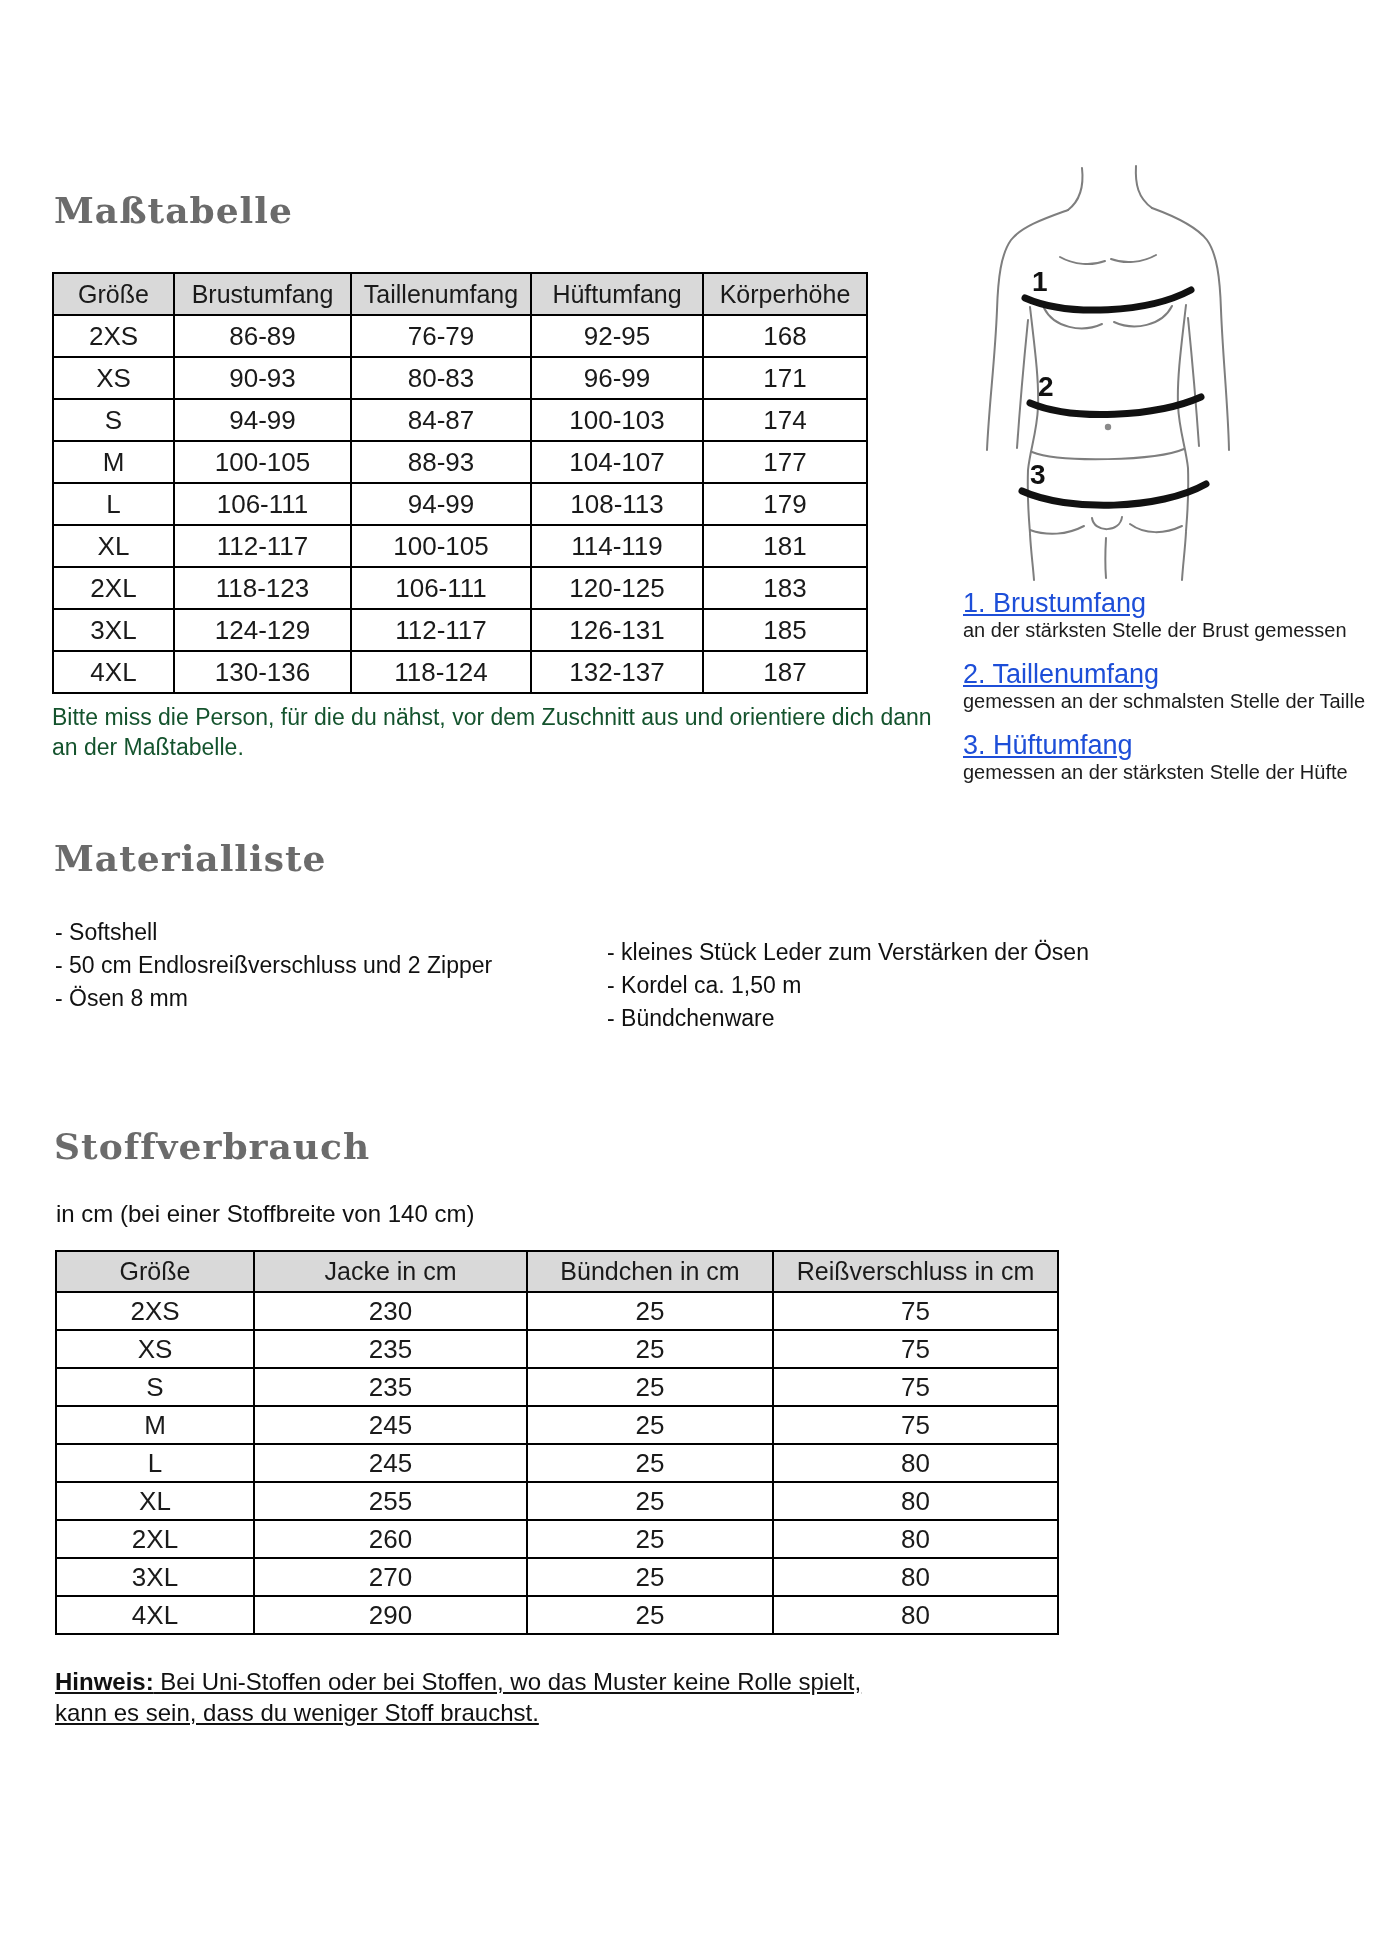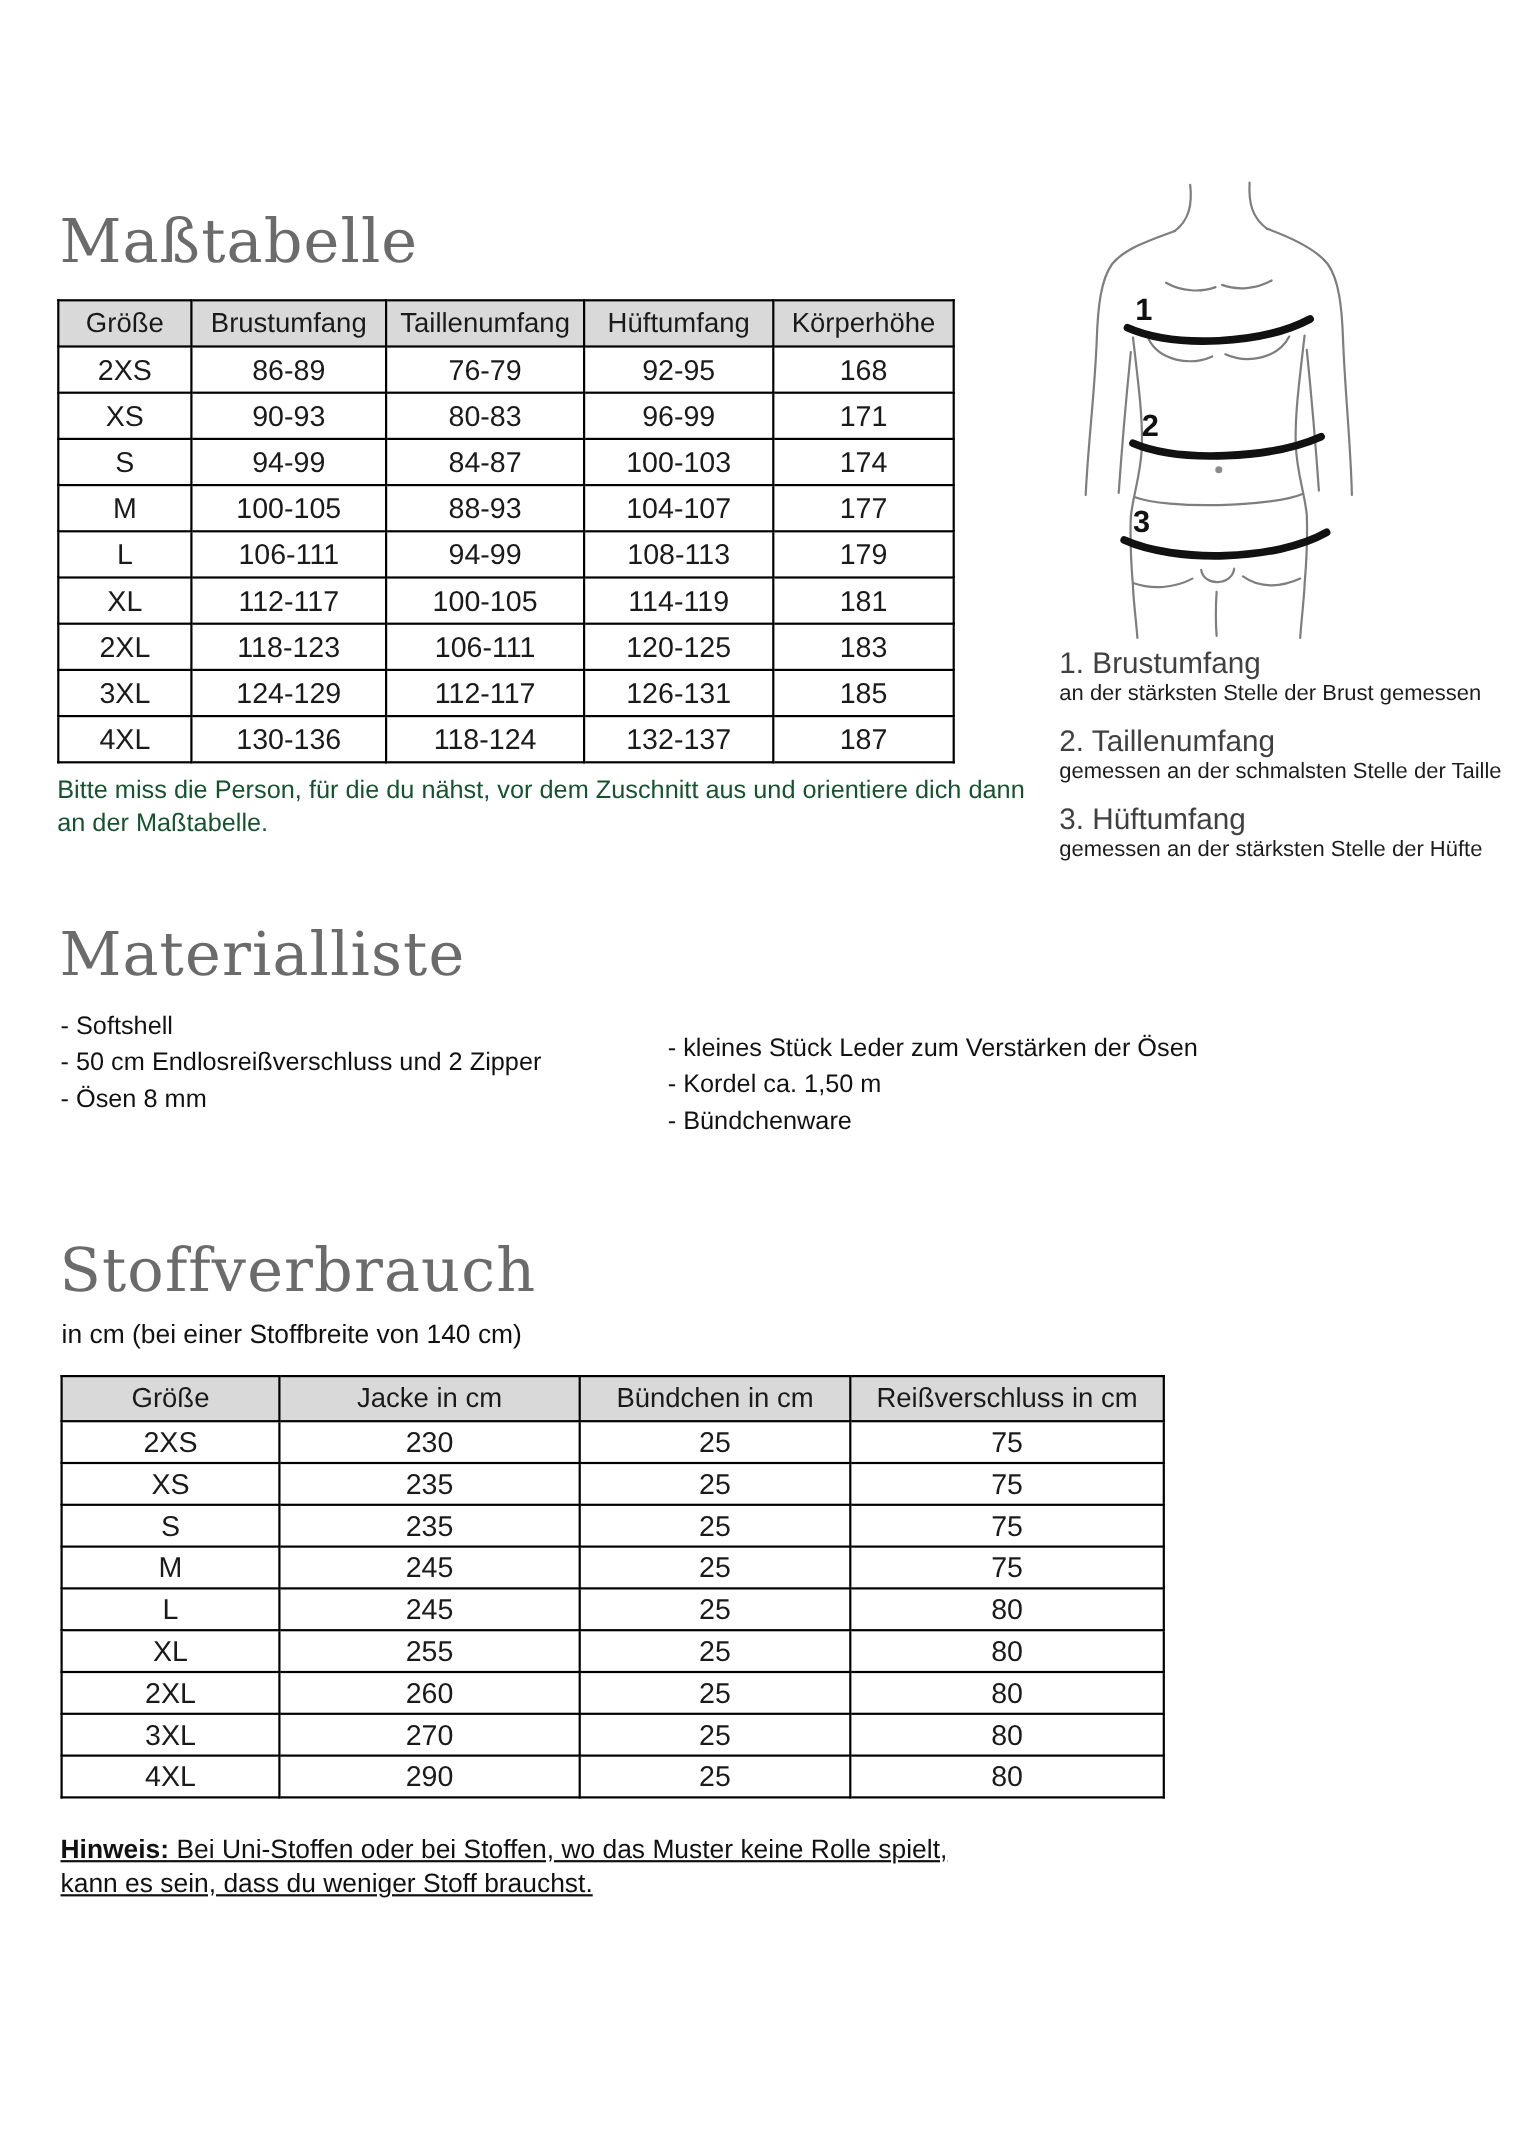--- a/index.html
+++ b/index.html
@@ -12,22 +12,22 @@
     overflow:hidden;
   }
   .title{
     position:absolute;left:46px;top:22px;
     font-size:78px;font-weight:300;letter-spacing:1px;
     color:#3e3e3e;white-space:nowrap;
   }
   .sec-heading{
     position:absolute;
     font-family:"DejaVu Serif","Liberation Serif",serif;
-    font-weight:400;
-    font-size:55px;letter-spacing:1px;
+    font-weight:700;
+    font-size:36px;letter-spacing:1px;
     color:var(--heading,#6b6b6b);
     white-space:nowrap;line-height:1;
   }
   .h-mass{left:54px;top:192px;}
   .h-material{left:54px;top:840px;}
   .h-stoff{left:54px;top:1128px;}
 
   table{border-collapse:collapse;position:absolute;background:#fff;}
   th,td{
     border:2px solid #000;
@@ -42,21 +42,21 @@
   .fabric-table th{height:39px;font-size:25px;}
   .fabric-table td{height:36px;font-size:26px;}
 
   .note{
     position:absolute;left:52px;top:702px;width:880px;
     font-size:23px;line-height:30px;color:#14532d;
   }
   .figure{position:absolute;left:960px;top:160px;width:290px;height:460px;}
   .measure-points{position:absolute;left:963px;top:588px;width:410px;}
   .mp-item{margin-bottom:17px;}
-  .mp-title{font-size:27px;line-height:30px;color:#404040;}
+  .mp-title{font-size:27px;line-height:30px;color:#1d4ed8;text-decoration:underline;}
   .mp-desc{font-size:20px;line-height:24px;color:#1c1c1c;}
 
   .mat-col{position:absolute;top:916px;font-size:23px;line-height:33px;color:#111;}
   .mat-left{left:55px;width:545px;}
   .mat-right{left:607px;width:560px;margin-top:20px;}
 
   .subtitle{
     position:absolute;left:56px;top:1200px;
     font-size:24px;color:#111;
   }

